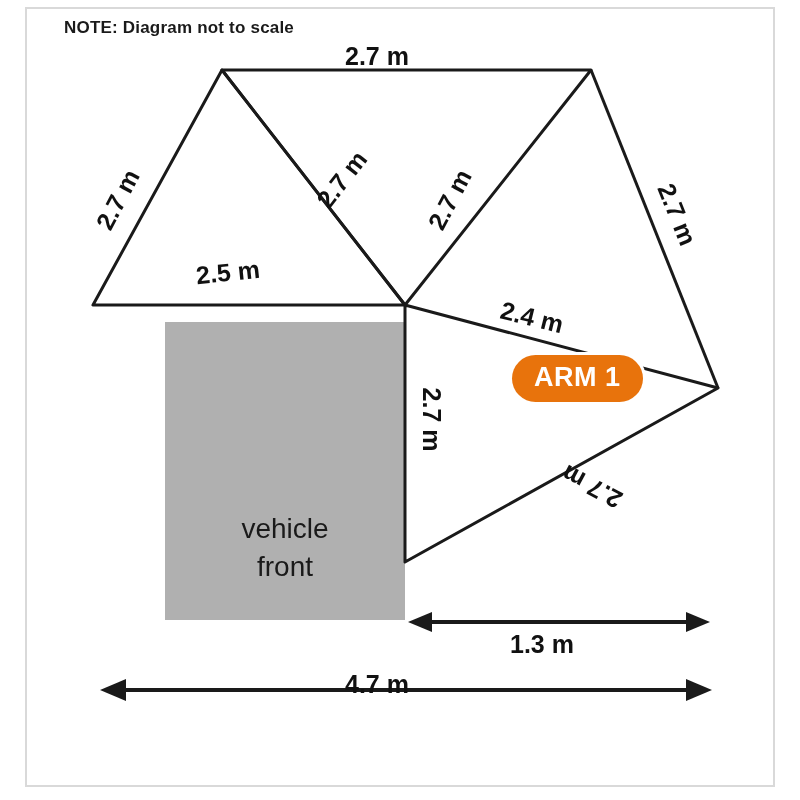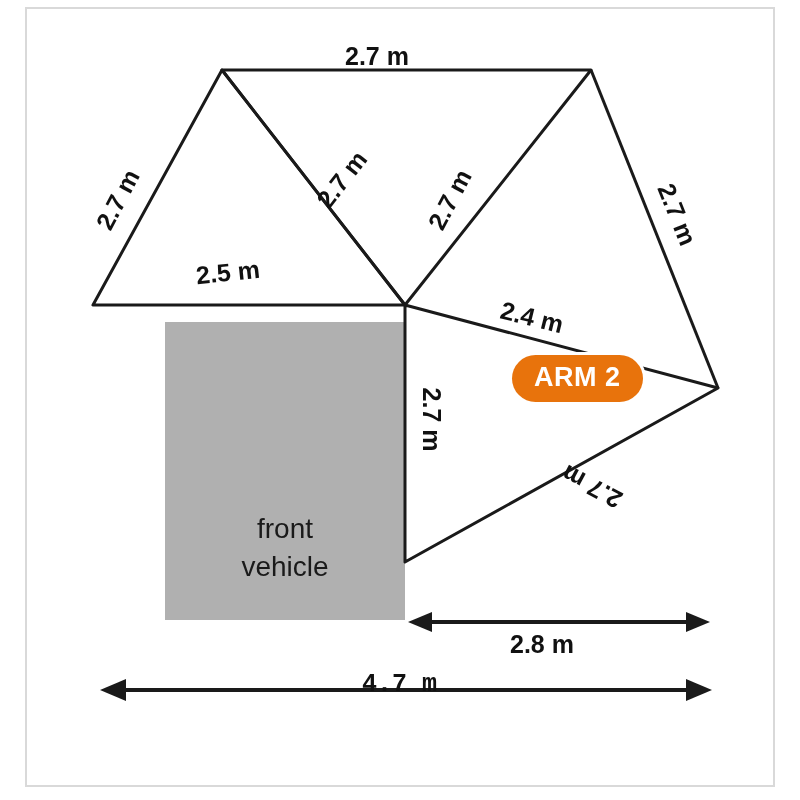--- a/index.html
+++ b/index.html
@@ -92,46 +92,47 @@
       <polygon points="710,622 686,612 686,632" fill="#1a1a1a" stroke="none"></polygon>
     </g>
 
     <g stroke="#1a1a1a" stroke-width="4">
       <line x1="118" y1="690" x2="694" y2="690"></line>
       <polygon points="100,690 126,679 126,701" fill="#1a1a1a" stroke="none"></polygon>
       <polygon points="712,690 686,679 686,701" fill="#1a1a1a" stroke="none"></polygon>
     </g>
   </svg>
 
+  <div class="note">NOTE: Diagram not to scale</div>
 
   <div class="veh-label" style="left:205px; top:510px; width:160px;">
+    <div>vehicle</div>
     <div>front</div>
-    <div>vehicle</div>
   </div>
 
   <div class="dim-label" style="left:345px; top:42px;">2.7 m</div>
 
   <div class="dim-label" style="left:86px; top:185px; transform: rotate(-62deg);">2.7 m</div>
 
   <div class="dim-label" style="left:310px; top:165px; transform: rotate(-52deg);">2.7 m</div>
 
   <div class="dim-label" style="left:418px; top:185px; transform: rotate(-62deg);">2.7 m</div>
 
   <div class="dim-label" style="left:645px; top:200px; transform: rotate(68deg);">2.7 m</div>
 
   <div class="dim-label" style="left:196px; top:258px; transform: rotate(-6deg);">2.5 m</div>
 
   <div class="dim-label" style="left:500px; top:303px; transform: rotate(14deg);">2.4 m</div>
 
   <div class="dim-label" style="left:560px; top:472px; transform: rotate(208deg);">2.7 m</div>
 
   <div class="dim-label" style="left:400px; top:405px; transform: rotate(90deg);">2.7 m</div>
 
-  <div class="dim-label" style="left:510px; top:630px;">2.8 m</div>
+  <div class="dim-label" style="left:510px; top:630px;">1.3 m</div>
 
-  <div class="dim-label" style="left:362px; top:670px;font-family:Liberation Mono, monospace;">4.7 m</div>
+  <div class="dim-label" style="left:345px; top:670px;">4.7 m</div>
 
 
 
 
-  <div class="pill" style="left:512px; top:355px;">ARM 2</div>
+  <div class="pill" style="left:512px; top:355px;">ARM 1</div>
 
 </div>
 
 </body></html>

